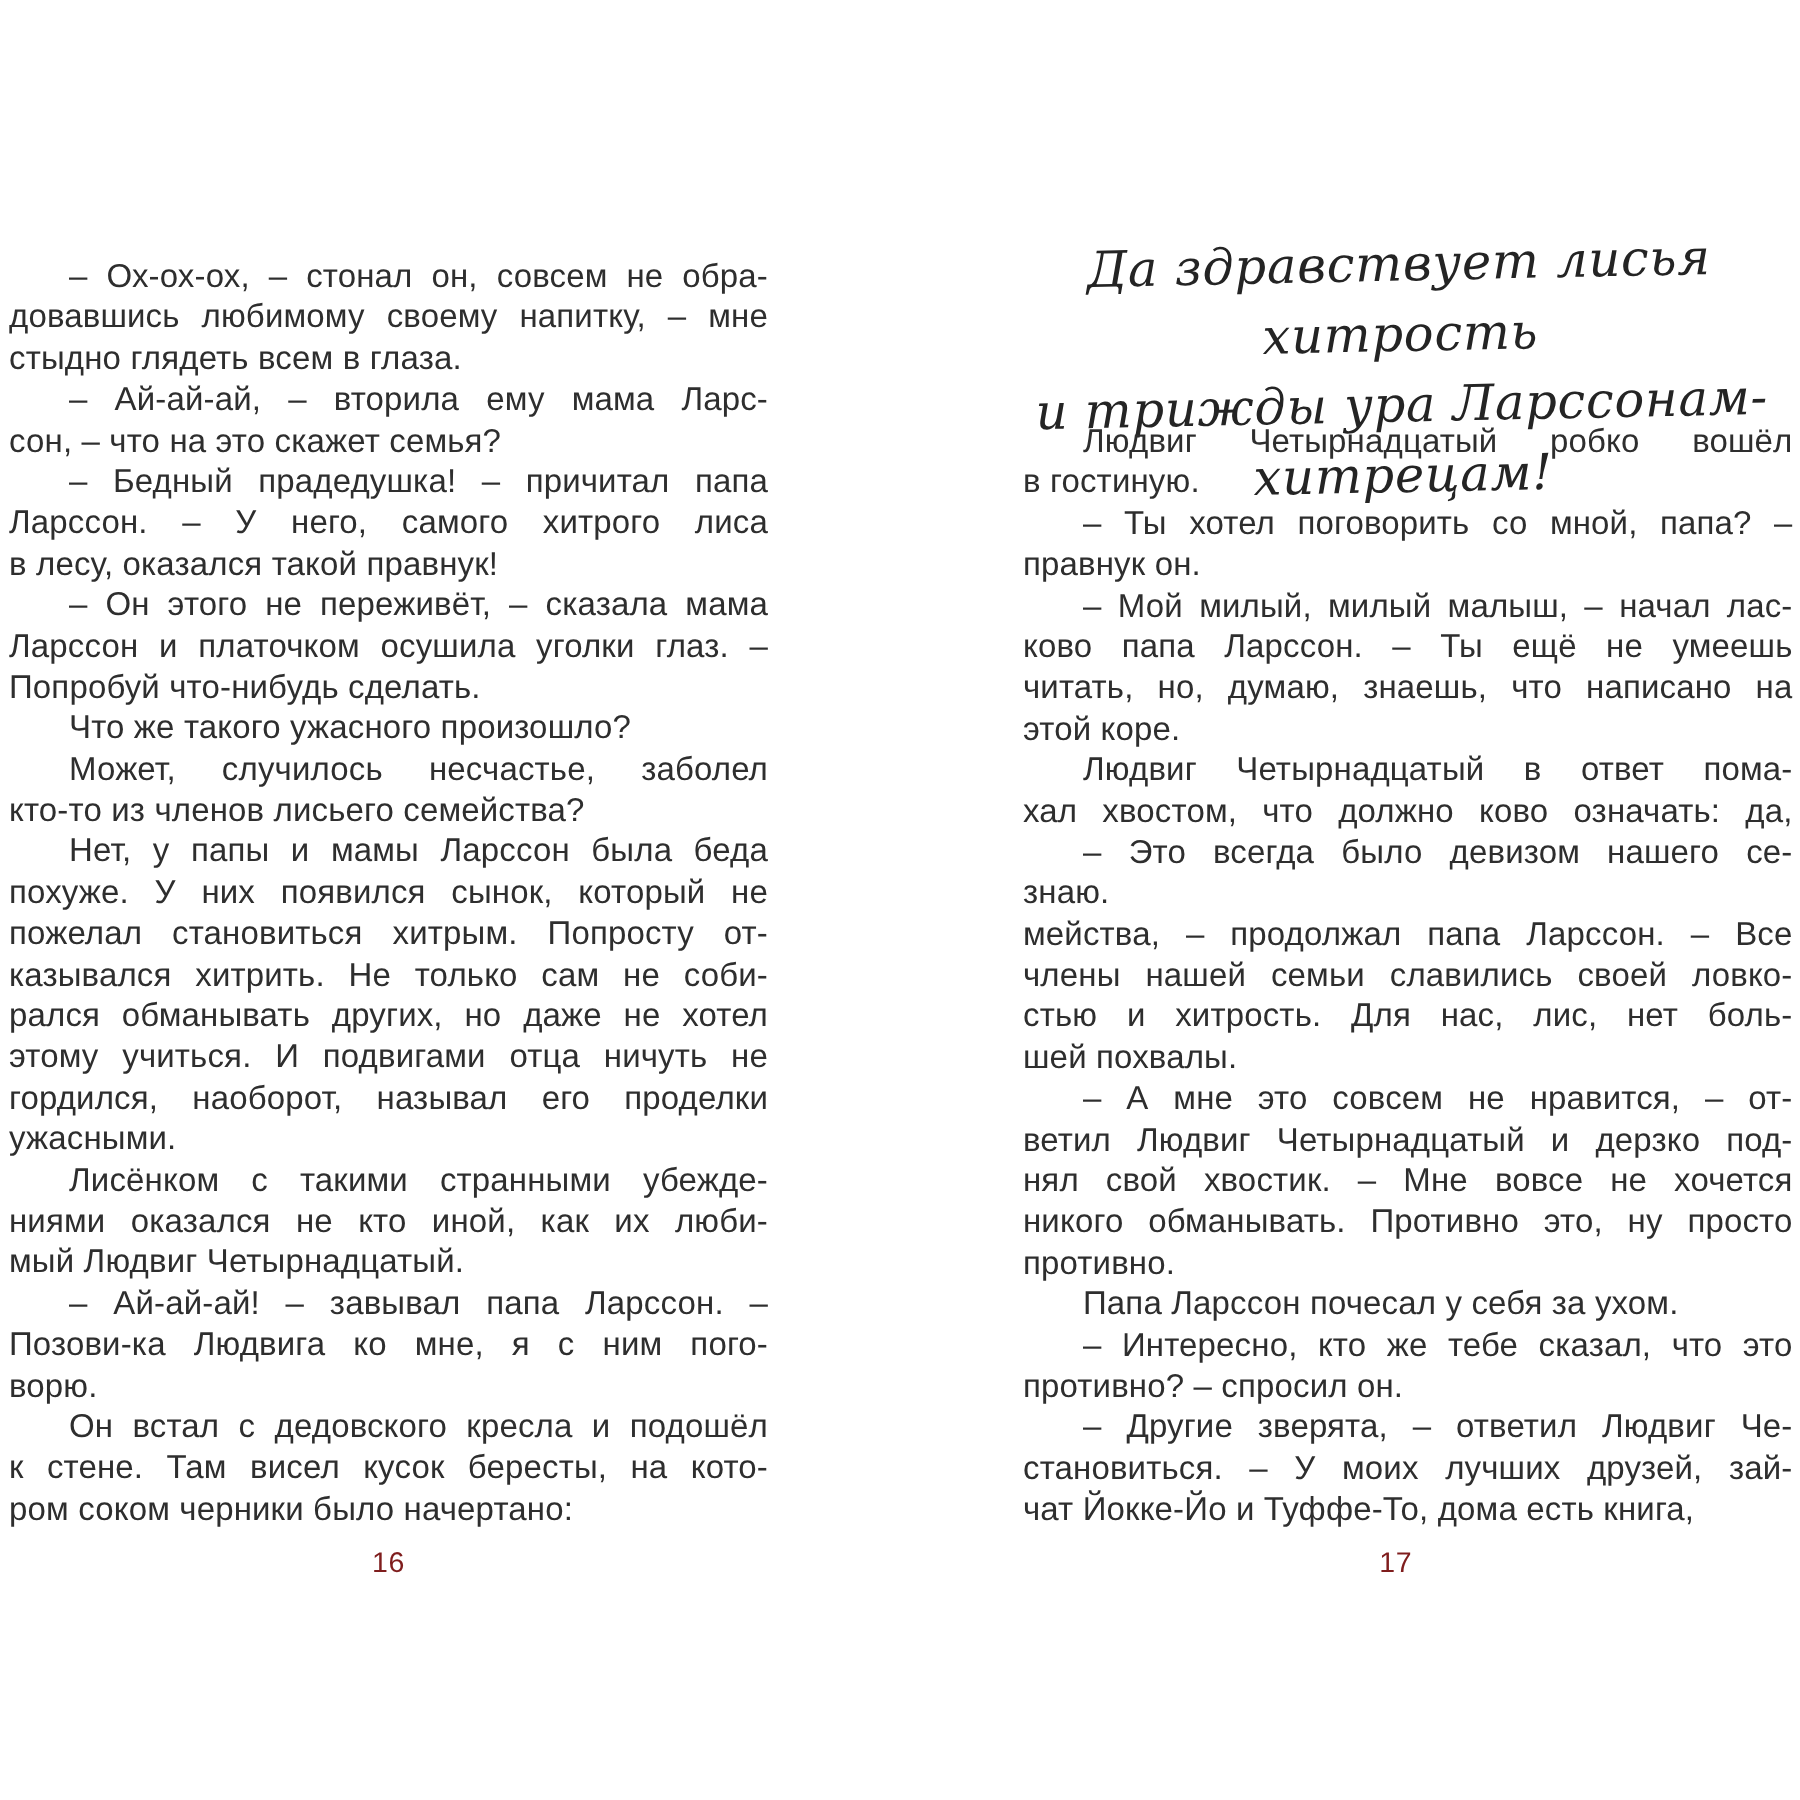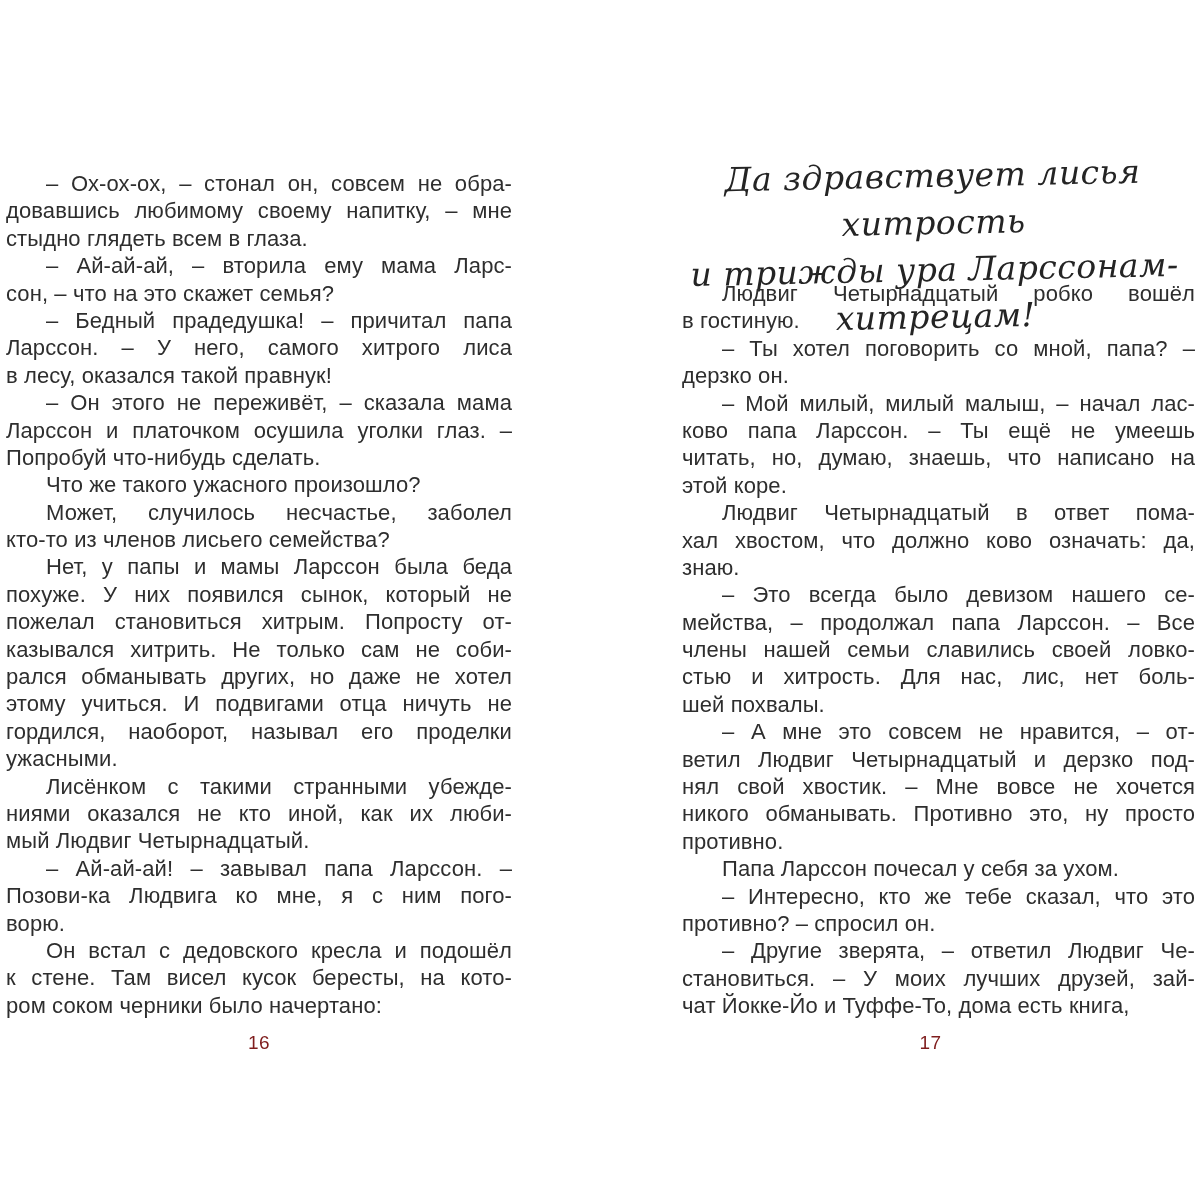--- a/index.html
+++ b/index.html
@@ -106,29 +106,29 @@
 
   <h1 class="chapter-title">
     <span class="title-line">Да здравствует лисья хитрость</span>
     <span class="title-line">и трижды ура Ларссонам-хитрецам!</span>
   </h1>
 
   <div class="text-block" id="right-text">
       <div class="line first">Людвиг Четырнадцатый робко вошёл</div>
       <div class="line lastline">в гостиную.</div>
       <div class="line first">– Ты хотел поговорить со мной, папа? –</div>
-      <div class="line lastline">дерзко он.</div>
+      <div class="line lastline">правнук он.</div>
       <div class="line first">– Мой милый, милый малыш, – начал лас-</div>
       <div class="line">ково папа Ларссон. – Ты ещё не умеешь</div>
       <div class="line">читать, но, думаю, знаешь, что написано на</div>
       <div class="line lastline">этой коре.</div>
       <div class="line first">Людвиг Четырнадцатый в ответ пома-</div>
       <div class="line">хал хвостом, что должно ково означать: да,</div>
+      <div class="line first">– Это всегда было девизом нашего се-</div>
       <div class="line lastline">знаю.</div>
-      <div class="line first">– Это всегда было девизом нашего се-</div>
       <div class="line">мейства, – продолжал папа Ларссон. – Все</div>
       <div class="line">члены нашей семьи славились своей ловко-</div>
       <div class="line">стью и хитрость. Для нас, лис, нет боль-</div>
       <div class="line lastline">шей похвалы.</div>
       <div class="line first">– А мне это совсем не нравится, – от-</div>
       <div class="line">ветил Людвиг Четырнадцатый и дерзко под-</div>
       <div class="line">нял свой хвостик. – Мне вовсе не хочется</div>
       <div class="line">никого обманывать. Противно это, ну просто</div>
       <div class="line lastline">противно.</div>
       <div class="line first lastline">Папа Ларссон почесал у себя за ухом.</div>

